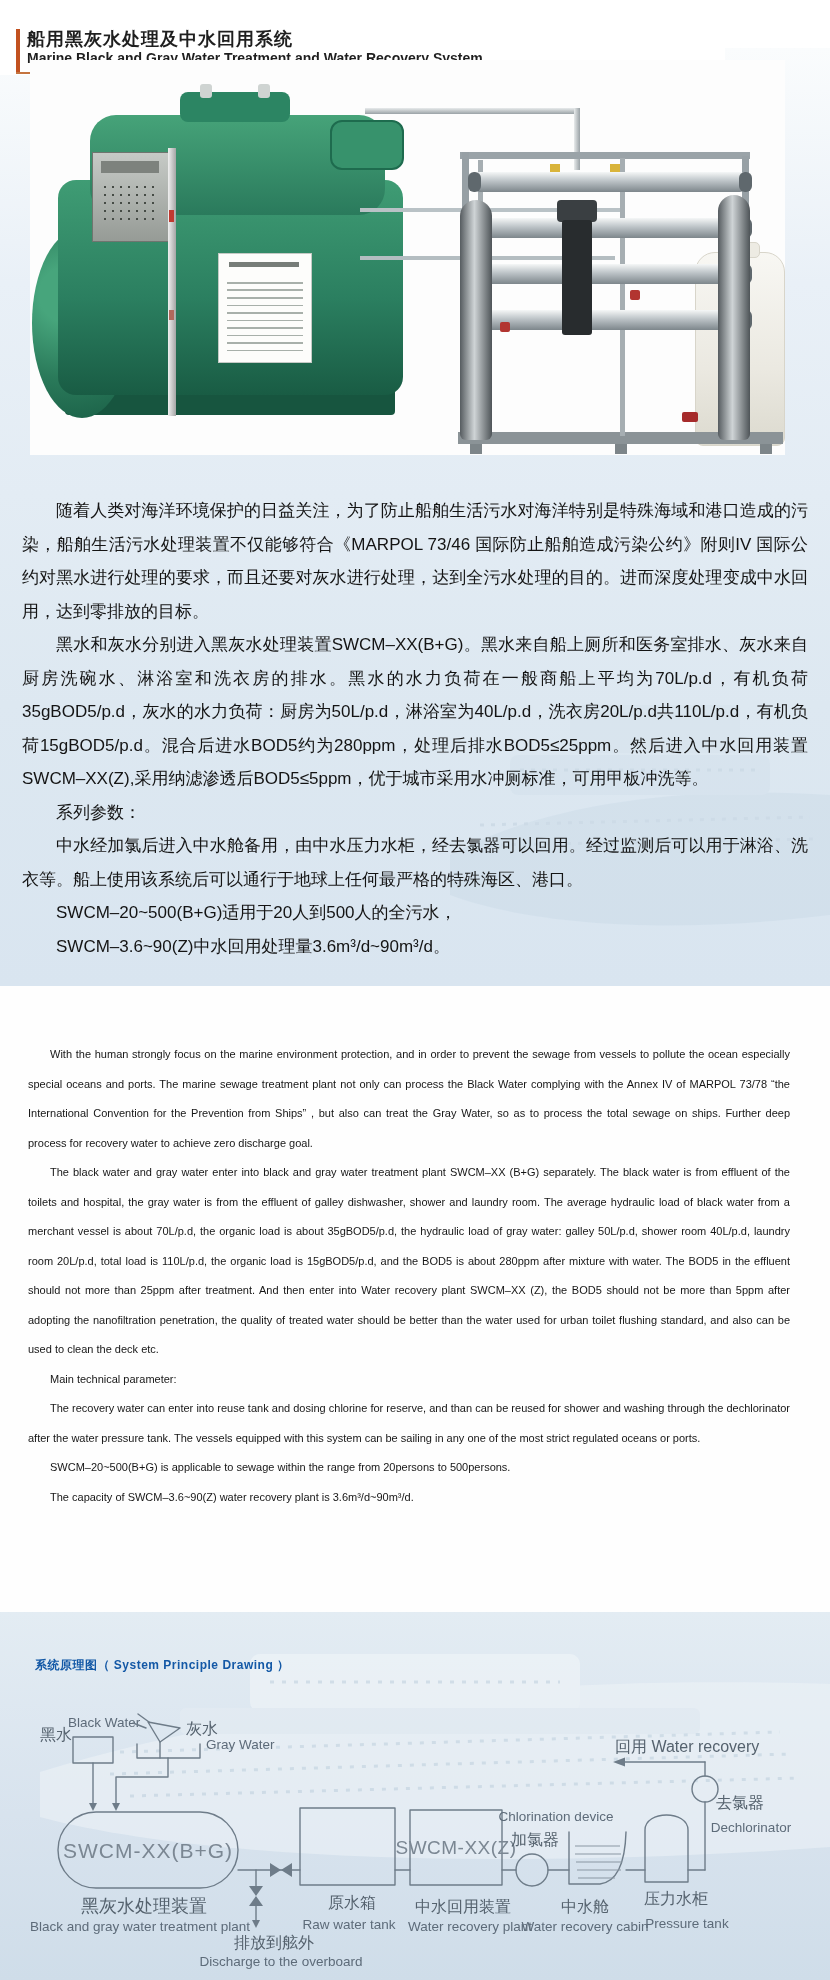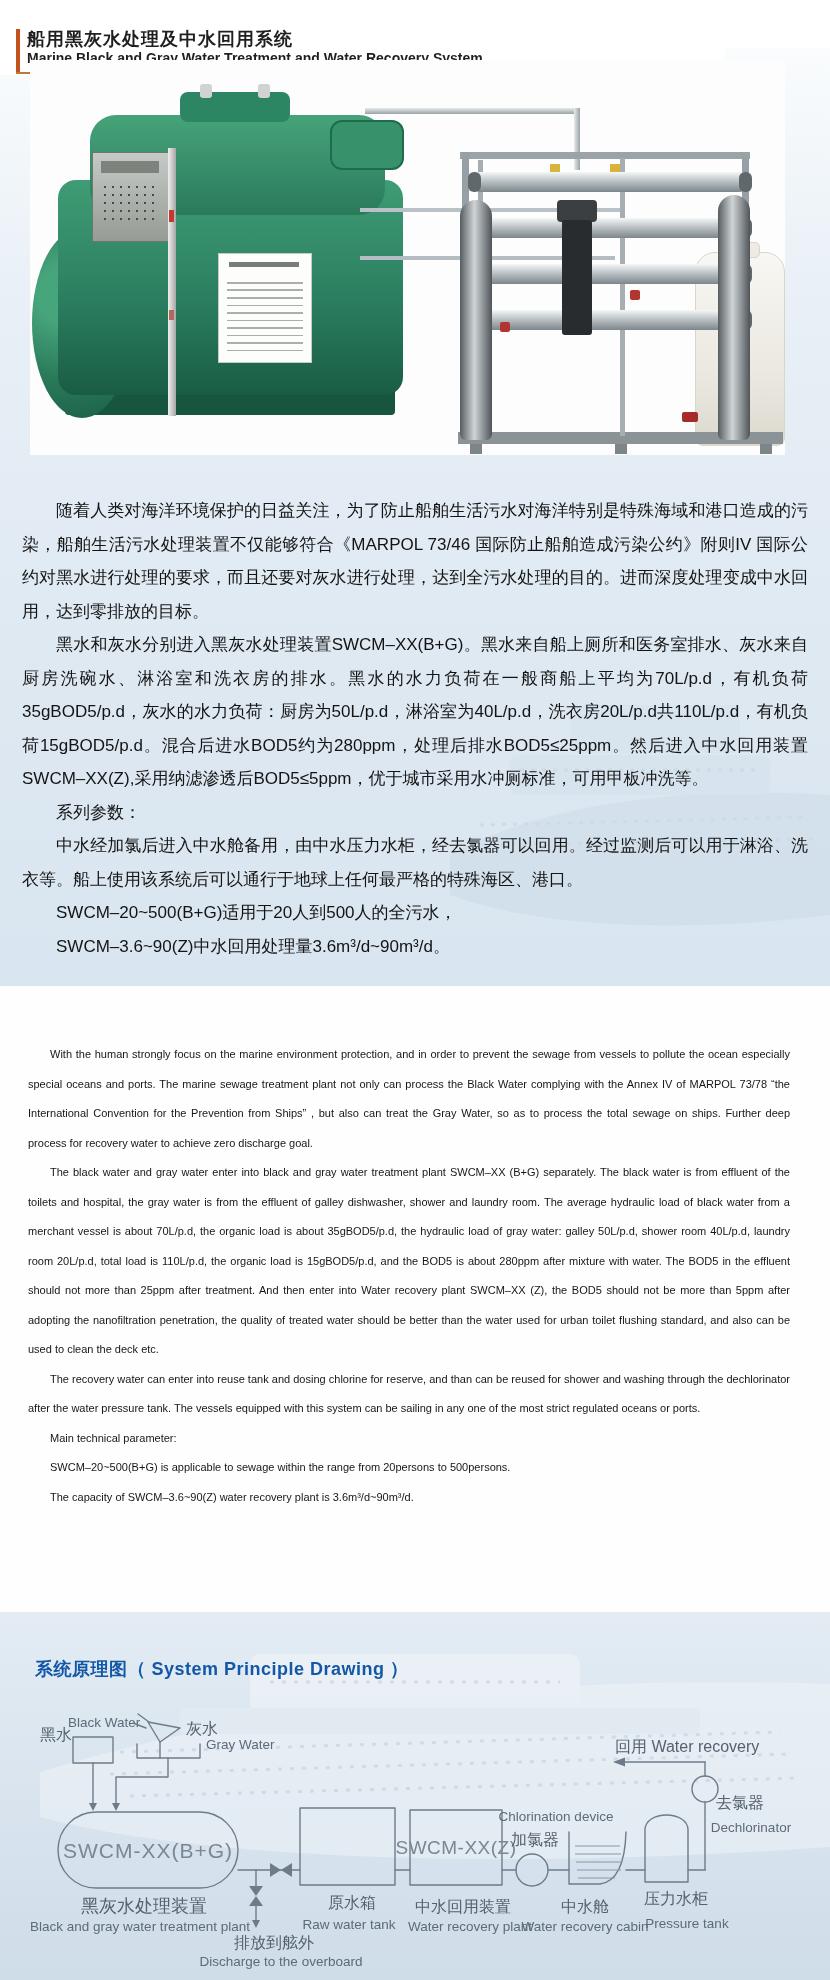--- a/index.html
+++ b/index.html
@@ -74,21 +74,21 @@
   .valve-r{width:10px;height:10px;background:#b23530;border-radius:2px;}
 
   
   .zh-text{position:absolute;left:22px;top:494px;width:786px;font-size:17px;line-height:33.5px;
            color:#141414;text-align:justify;}
   .zh-text p{margin:0;text-indent:2em;}
   .en-text{position:absolute;left:28px;top:1040px;width:762px;font-size:11px;line-height:29.5px;
            color:#161616;text-align:justify;}
   .en-text p{margin:0;text-indent:2em;}
 
-  .section-heading{position:absolute;left:35px;top:1657px;font-size:18px;font-weight:bold;color:#1358a6;letter-spacing:0.5px;}
+  .section-heading{position:absolute;left:35px;top:1657px;font-size:12px;font-weight:bold;color:#1358a6;letter-spacing:0.5px;}
 
   
   .diagram{position:absolute;left:0;top:1700px;width:830px;height:280px;}
   svg text{font-family:"Liberation Sans","DejaVu Sans",sans-serif;}
   .dg-stroke{stroke:#6e7c89;stroke-width:1.4;fill:none;stroke-linecap:round;stroke-linejoin:round;}
   .dg-thin{stroke:#8a97a3;stroke-width:1;fill:none;}
   .dg-fill{fill:#6e7c89;stroke:none;}
   .dg-zh{font-size:16px;fill:#55626e;}
   .dg-zh-lg{font-size:18px;fill:#55626e;}
   .dg-en{font-size:13.5px;fill:#5d6b79;}
@@ -206,22 +206,22 @@
     <p>黑水和灰水分别进入黑灰水处理装置SWCM–XX(B+G)。黑水来自船上厕所和医务室排水、灰水来自厨房洗碗水、淋浴室和洗衣房的排水。黑水的水力负荷在一般商船上平均为70L/p.d，有机负荷35gBOD5/p.d，灰水的水力负荷：厨房为50L/p.d，淋浴室为40L/p.d，洗衣房20L/p.d共110L/p.d，有机负荷15gBOD5/p.d。混合后进水BOD5约为280ppm，处理后排水BOD5≤25ppm。然后进入中水回用装置SWCM–XX(Z),采用纳滤渗透后BOD5≤5ppm，优于城市采用水冲厕标准，可用甲板冲洗等。</p>
     <p>系列参数：</p>
     <p>中水经加氯后进入中水舱备用，由中水压力水柜，经去氯器可以回用。经过监测后可以用于淋浴、洗衣等。船上使用该系统后可以通行于地球上任何最严格的特殊海区、港口。</p>
     <p>SWCM–20~500(B+G)适用于20人到500人的全污水，</p>
     <p>SWCM–3.6~90(Z)中水回用处理量3.6m³/d~90m³/d。</p>
   </div>
 
   <div class="en-text">
     <p>With the human strongly focus on the marine environment protection, and in order to prevent the sewage from vessels to pollute the ocean especially special oceans and ports. The marine sewage treatment plant not only can process the Black Water complying with the Annex IV of MARPOL 73/78 “the International Convention for the Prevention from Ships” , but also can treat the Gray Water, so as to process the total sewage on ships. Further deep process for recovery water to achieve zero discharge goal.</p>
     <p>The black water and gray water enter into black and gray water treatment plant SWCM–XX (B+G) separately. The black water is from effluent of the toilets and hospital, the gray water is from the effluent of galley dishwasher, shower and laundry room. The average hydraulic load of black water from a merchant vessel is about 70L/p.d, the organic load is about 35gBOD5/p.d, the hydraulic load of gray water: galley 50L/p.d, shower room 40L/p.d, laundry room 20L/p.d, total load is 110L/p.d, the organic load is 15gBOD5/p.d, and the BOD5 is about 280ppm after mixture with water. The BOD5 in the effluent should not more than 25ppm after treatment. And then enter into Water recovery plant SWCM–XX (Z), the BOD5 should not be more than 5ppm after adopting the nanofiltration penetration, the quality of treated water should be better than the water used for urban toilet flushing standard, and also can be used to clean the deck etc.</p>
+    <p>Main technical parameter:</p>
     <p>The recovery water can enter into reuse tank and dosing chlorine for reserve, and than can be reused for shower and washing through the dechlorinator after the water pressure tank. The vessels equipped with this system can be sailing in any one of the most strict regulated oceans or ports.</p>
-    <p>Main technical parameter:</p>
     <p>SWCM–20~500(B+G) is applicable to sewage within the range from 20persons to 500persons.</p>
     <p>The capacity of SWCM–3.6~90(Z) water recovery plant is 3.6m³/d~90m³/d.</p>
   </div>
 
   <div class="section-heading">系统原理图（ System Principle Drawing ）</div>
 
   <svg class="diagram" viewBox="0 0 830 280">
 
     <g>
       <rect class="dg-stroke" x="73" y="37" width="40" height="26"></rect>

